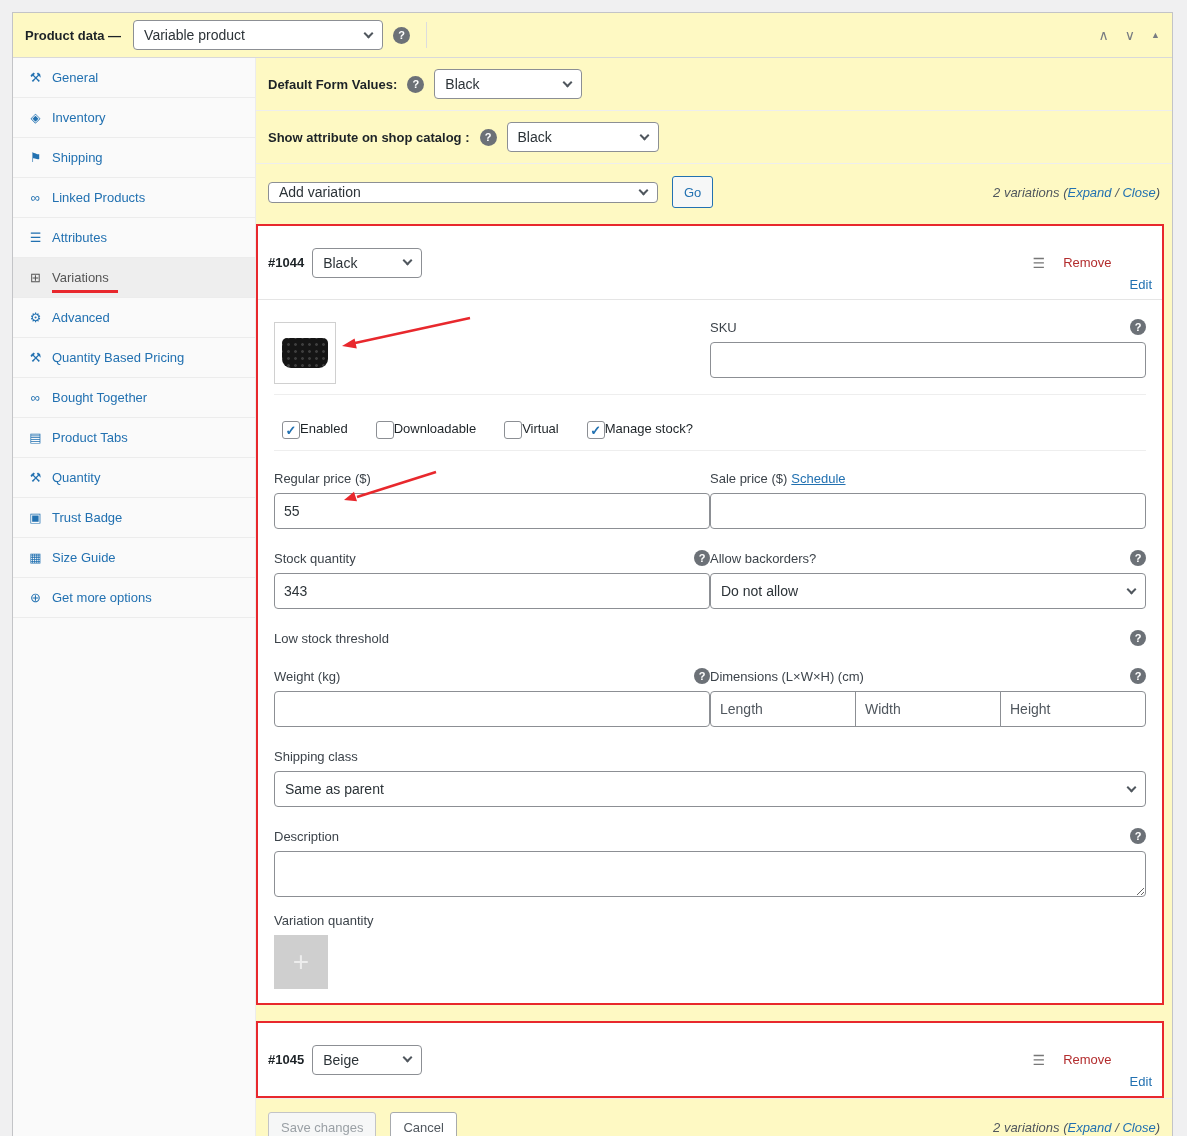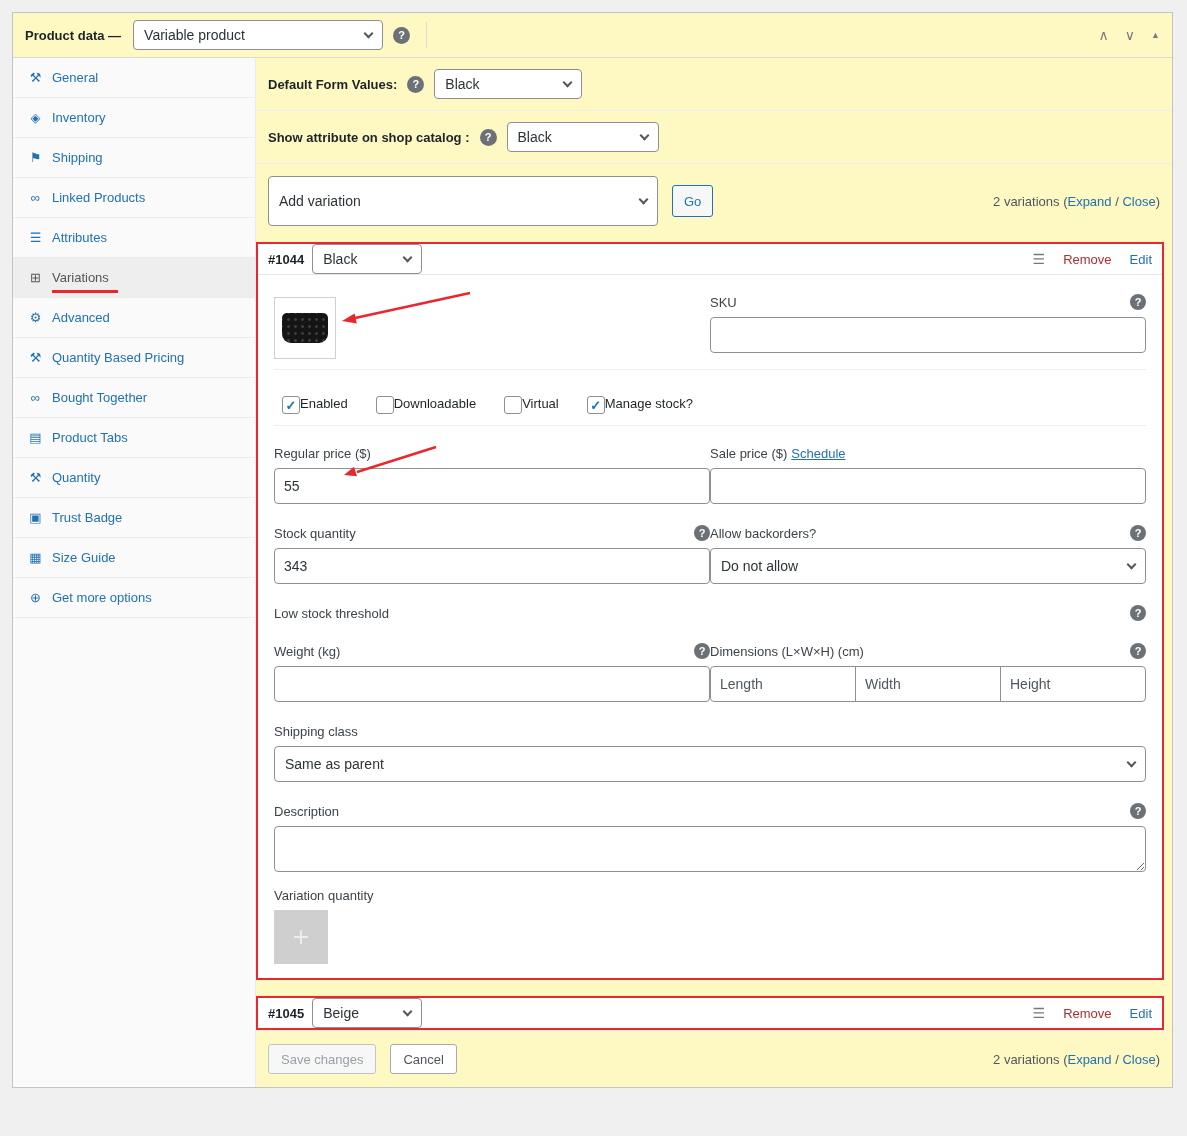--- a/index.html
+++ b/index.html
@@ -19,21 +19,21 @@
   .tog { font-size:9px; cursor:pointer; }
   .vdiv { width:1px; height:26px; background:#dcdcde; margin-left:16px; }
 
   
   .selbox { display:inline-flex; align-items:center; justify-content:space-between; height:30px;
     border:1px solid #8c8f94; border-radius:4px; background:#fff; padding:0 10px;
     font-size:14px; color:#2c3338; cursor:pointer; flex-shrink:0; }
   .chev { width:7px; height:7px; border-right:2px solid #50575e; border-bottom:2px solid #50575e;
     transform:rotate(45deg); margin-left:10px; margin-top:-4px; flex-shrink:0; }
   .w218{width:250px} .w148{width:148px} .w152{width:152px}
-  .w390{width:390px;height:50px} .w110{width:110px}
+  .w390{width:390px;height:21px} .w110{width:110px}
   .wfull{width:100%;height:36px}
 
   .help { display:inline-flex; align-items:center; justify-content:center; width:17px; height:17px;
     border-radius:50%; background:#6c7177; color:#fff; font-size:11px; font-weight:700;
     margin-left:10px; cursor:pointer; flex-shrink:0; }
 
   
   .pd-body { display:flex; align-items:stretch; }
   .sidebar { width:243px; flex-shrink:0; background:#fafafa; border-right:1px solid #ececec; }
   .side-item { display:flex; align-items:center; gap:8px; height:40px; padding:0 14px;
@@ -43,33 +43,33 @@
   .red-ul { position:absolute; left:39px; width:66px; bottom:4px; height:3px; background:#e8282d; }
 
   .main { flex:1; min-width:0; }
   .row { display:flex; align-items:center; padding:11px 12px; border-bottom:1px solid #eee; }
   .blabel { font-weight:700; }
   .row .selbox { margin-left:10px; }
   .row.toolbar { border-bottom:none; padding:12px; }
   .go { height:32px; min-width:38px; padding:0 11px; margin-left:14px; background:#f6f7f7;
     border:1px solid #2271b1; border-radius:3px; color:#2271b1; font-size:13px; cursor:pointer;
     font-family:inherit; }
-  .summary { margin-left:auto; color:#50575e; }
+  .summary { margin-left:auto; font-style:italic; color:#50575e; }
   .summary a { color:#2271b1; text-decoration:none; cursor:pointer; }
 
   
   .variation { border:2px solid #e8282d; margin:4px 8px 0 0; background:#fff; }
   .variation.v2 { margin-top:16px; }
-  .vhead { display:flex; align-items:center; padding:0 10px; }
+  .vhead { display:flex; align-items:center; padding:7px 10px; }
   .vhead.bord { border-bottom:1px solid #e5e5e5; }
   .vid { font-weight:700; margin-right:8px; }
   .vhead-right { margin-left:auto; display:flex; align-items:center; gap:18px; }
   .drag { color:#777; font-size:14px; cursor:move; }
   .rm { color:#b32d2e; cursor:pointer; }
-  .ed { color:#2271b1; cursor:pointer; }
+  .ed { color:#2271b1; cursor:pointer;margin-top:44px; }
 
   .vbody { position:relative; padding:18px 16px 14px; }
   .grid2 { display:grid; grid-template-columns:1fr 1fr; }
   .sec { margin-bottom:20px; }
   .sec-top { margin-bottom:6px; }
   .lrow { display:flex; align-items:center; justify-content:space-between; margin-bottom:6px; min-height:18px; }
   .flabel { color:#3c434a; }
   .lrow .help { margin-left:0; width:16px; height:16px; }
   .txt { width:100%; height:36px; border:1px solid #8c8f94; border-radius:4px; padding:0 9px;
     font-size:14px; color:#2c3338; background:#fff; font-family:inherit; }

